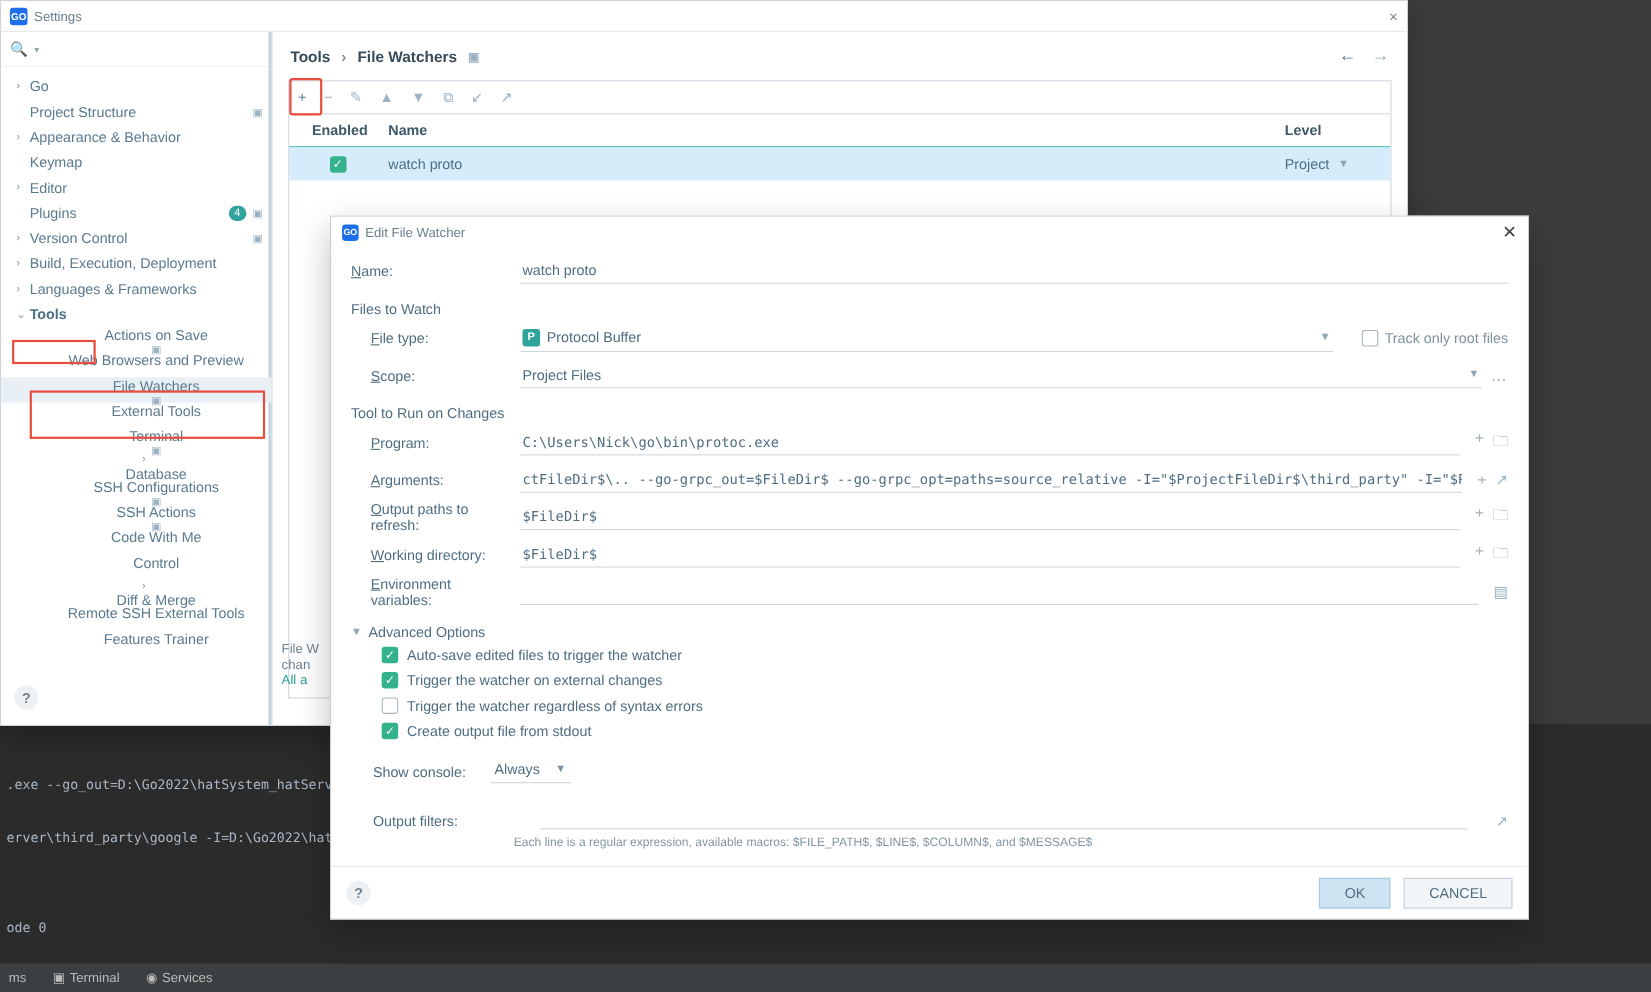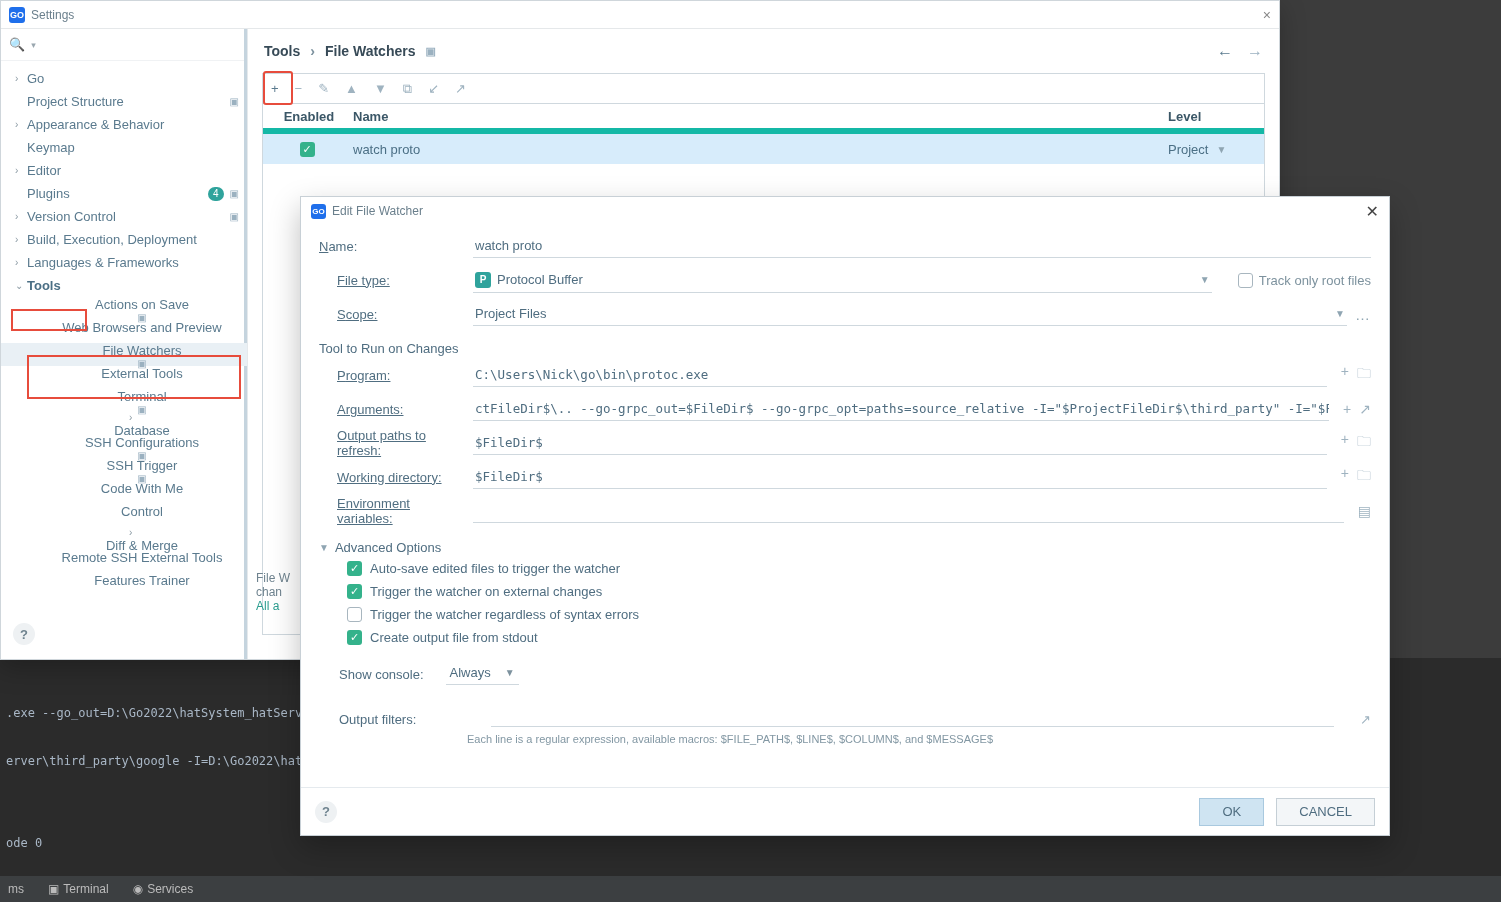--- a/index.html
+++ b/index.html
@@ -153,21 +153,21 @@
   border-radius:3px;
 }
 
 .table {
   margin:0 14px;
   border:1px solid #cfd8de;
   background:#fff;
 }
 .thead {
   display:flex; height:30px; align-items:center;
-  border-bottom:6px solid #14b8a6;
+  border-bottom:1px solid #14b8a6;
   font-weight:600; color:#3b5767;
 }
 .thead .c-enabled { width:88px; text-align:center; padding-left:4px;}
 .thead .c-name { flex:1; padding-left:2px;}
 .thead .c-level { width:96px; text-align:left; padding-right:10px;}
 
 .trow {
   display:flex; height:30px; align-items:center;
   background:#d7ecfb;
   color:#4b6f85;
@@ -178,21 +178,21 @@
 .trow .c-level .dd { color:#8fa5b2; font-size:10px;}
 
 .check {
   width:15px;height:15px;border-radius:3px;
   background:#34b28b;color:#fff;
   display:flex;align-items:center;justify-content:center;
   font-size:11px;
 }
 
 .hint-text {
-  position:absolute; left:8px; bottom:46px;
+  position:absolute; left:8px; bottom:34px;
   color:#6f838f; font-size:12px;
 }
 .hint-text .link{ color:#2a9d8f; }
 
 
 .modal {
   position:absolute; left:300px; top:196px;
   width:1090px; height:640px;
   background:#fff;
   border:1px solid #c8d0d6;
@@ -211,21 +211,21 @@
 .modal-body {
   padding: 4px 18px 0 18px;
   flex:1; overflow:hidden;
   color:#4f6d80;
 }
 .field-row{
   display:flex; align-items:center;
   min-height:34px;
   gap:8px;
 }
-.field-row.indent .lbl { padding-left:18px;text-decoration:underline; }
+.field-row.indent .lbl { padding-left:18px; }
 .field-row .lbl{ width:146px; color:#506e81; }
 .field-row .lbl .ul{ text-decoration:underline; }
 .field-row .val{
   flex:1;
   border-bottom:1px solid #cfd8de;
   padding:4px 2px;
   color:#4f6d80;
   font-size:13px;
   display:flex;align-items:center;gap:6px;
   min-height:24px;
@@ -385,21 +385,21 @@
           </div>
         <div class="tree-row sub">
             <span class="chev" style="margin-left:-14px">›</span>
             <span class="label">Database</span>
           </div>
         <div class="tree-row sub">
             <span class="label">SSH Configurations</span>
             <span class="bullets">▣</span>
           </div>
         <div class="tree-row sub">
-            <span class="label">SSH Trigger</span>
+            <span class="label">SSH Actions</span>
             <span class="bullets">▣</span>
           </div>
         <div class="tree-row sub">
             <span class="label">Code With Me</span>
           </div>
         <div class="tree-row sub">
             <span class="label">Control</span>
           </div>
         <div class="tree-row sub">
             <span class="chev" style="margin-left:-14px">›</span>
@@ -478,20 +478,21 @@
     <span class="spacer"></span>
     <span class="close">✕</span>
   </div>
 
   <div class="modal-body">
     <div class="field-row">
       <div class="lbl"><span class="ul">N</span>ame:</div>
       <div class="val">watch proto</div>
     </div>
 
+    <div class="section-head">Files to Watch</div>
 
     <div class="field-row indent">
       <div class="lbl"><span class="ul">F</span>ile type:</div>
       <div class="val">
         <div class="proto-badge">P</div>
         <span>Protocol Buffer</span>
         <span class="dd-caret">▼</span>
       </div>
       <div class="track-only">
         <div class="cb-empty"></div>

